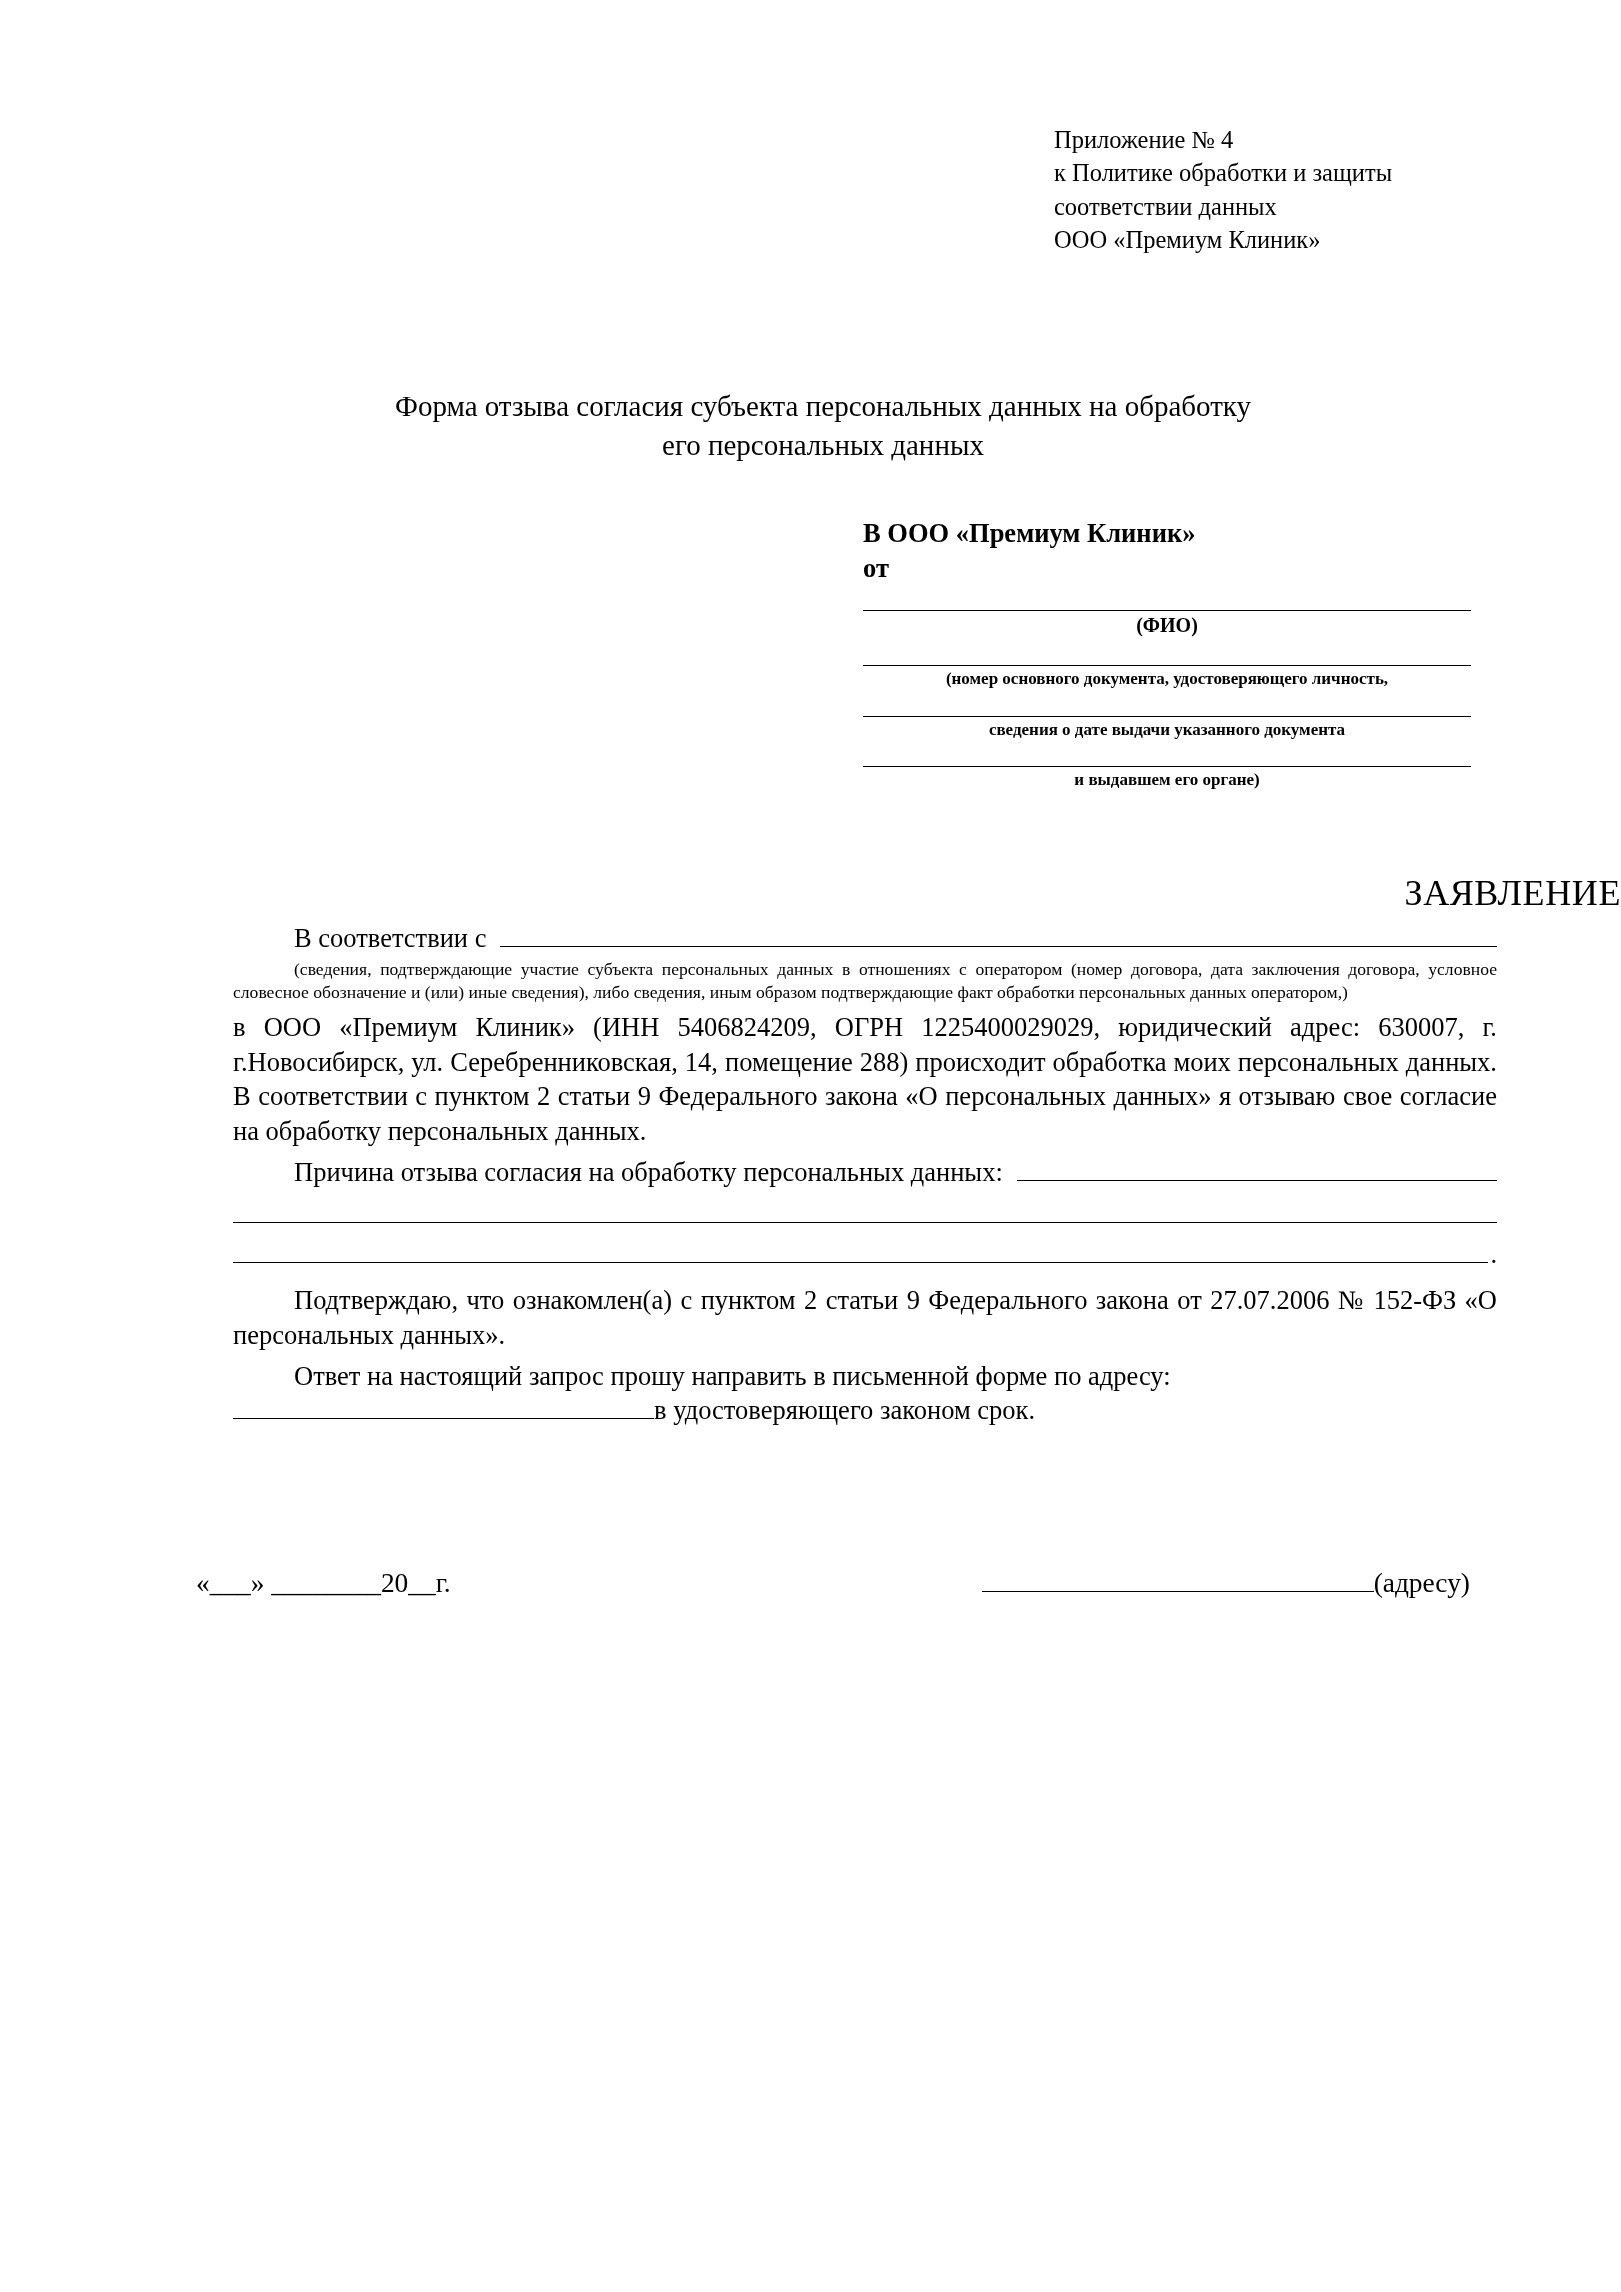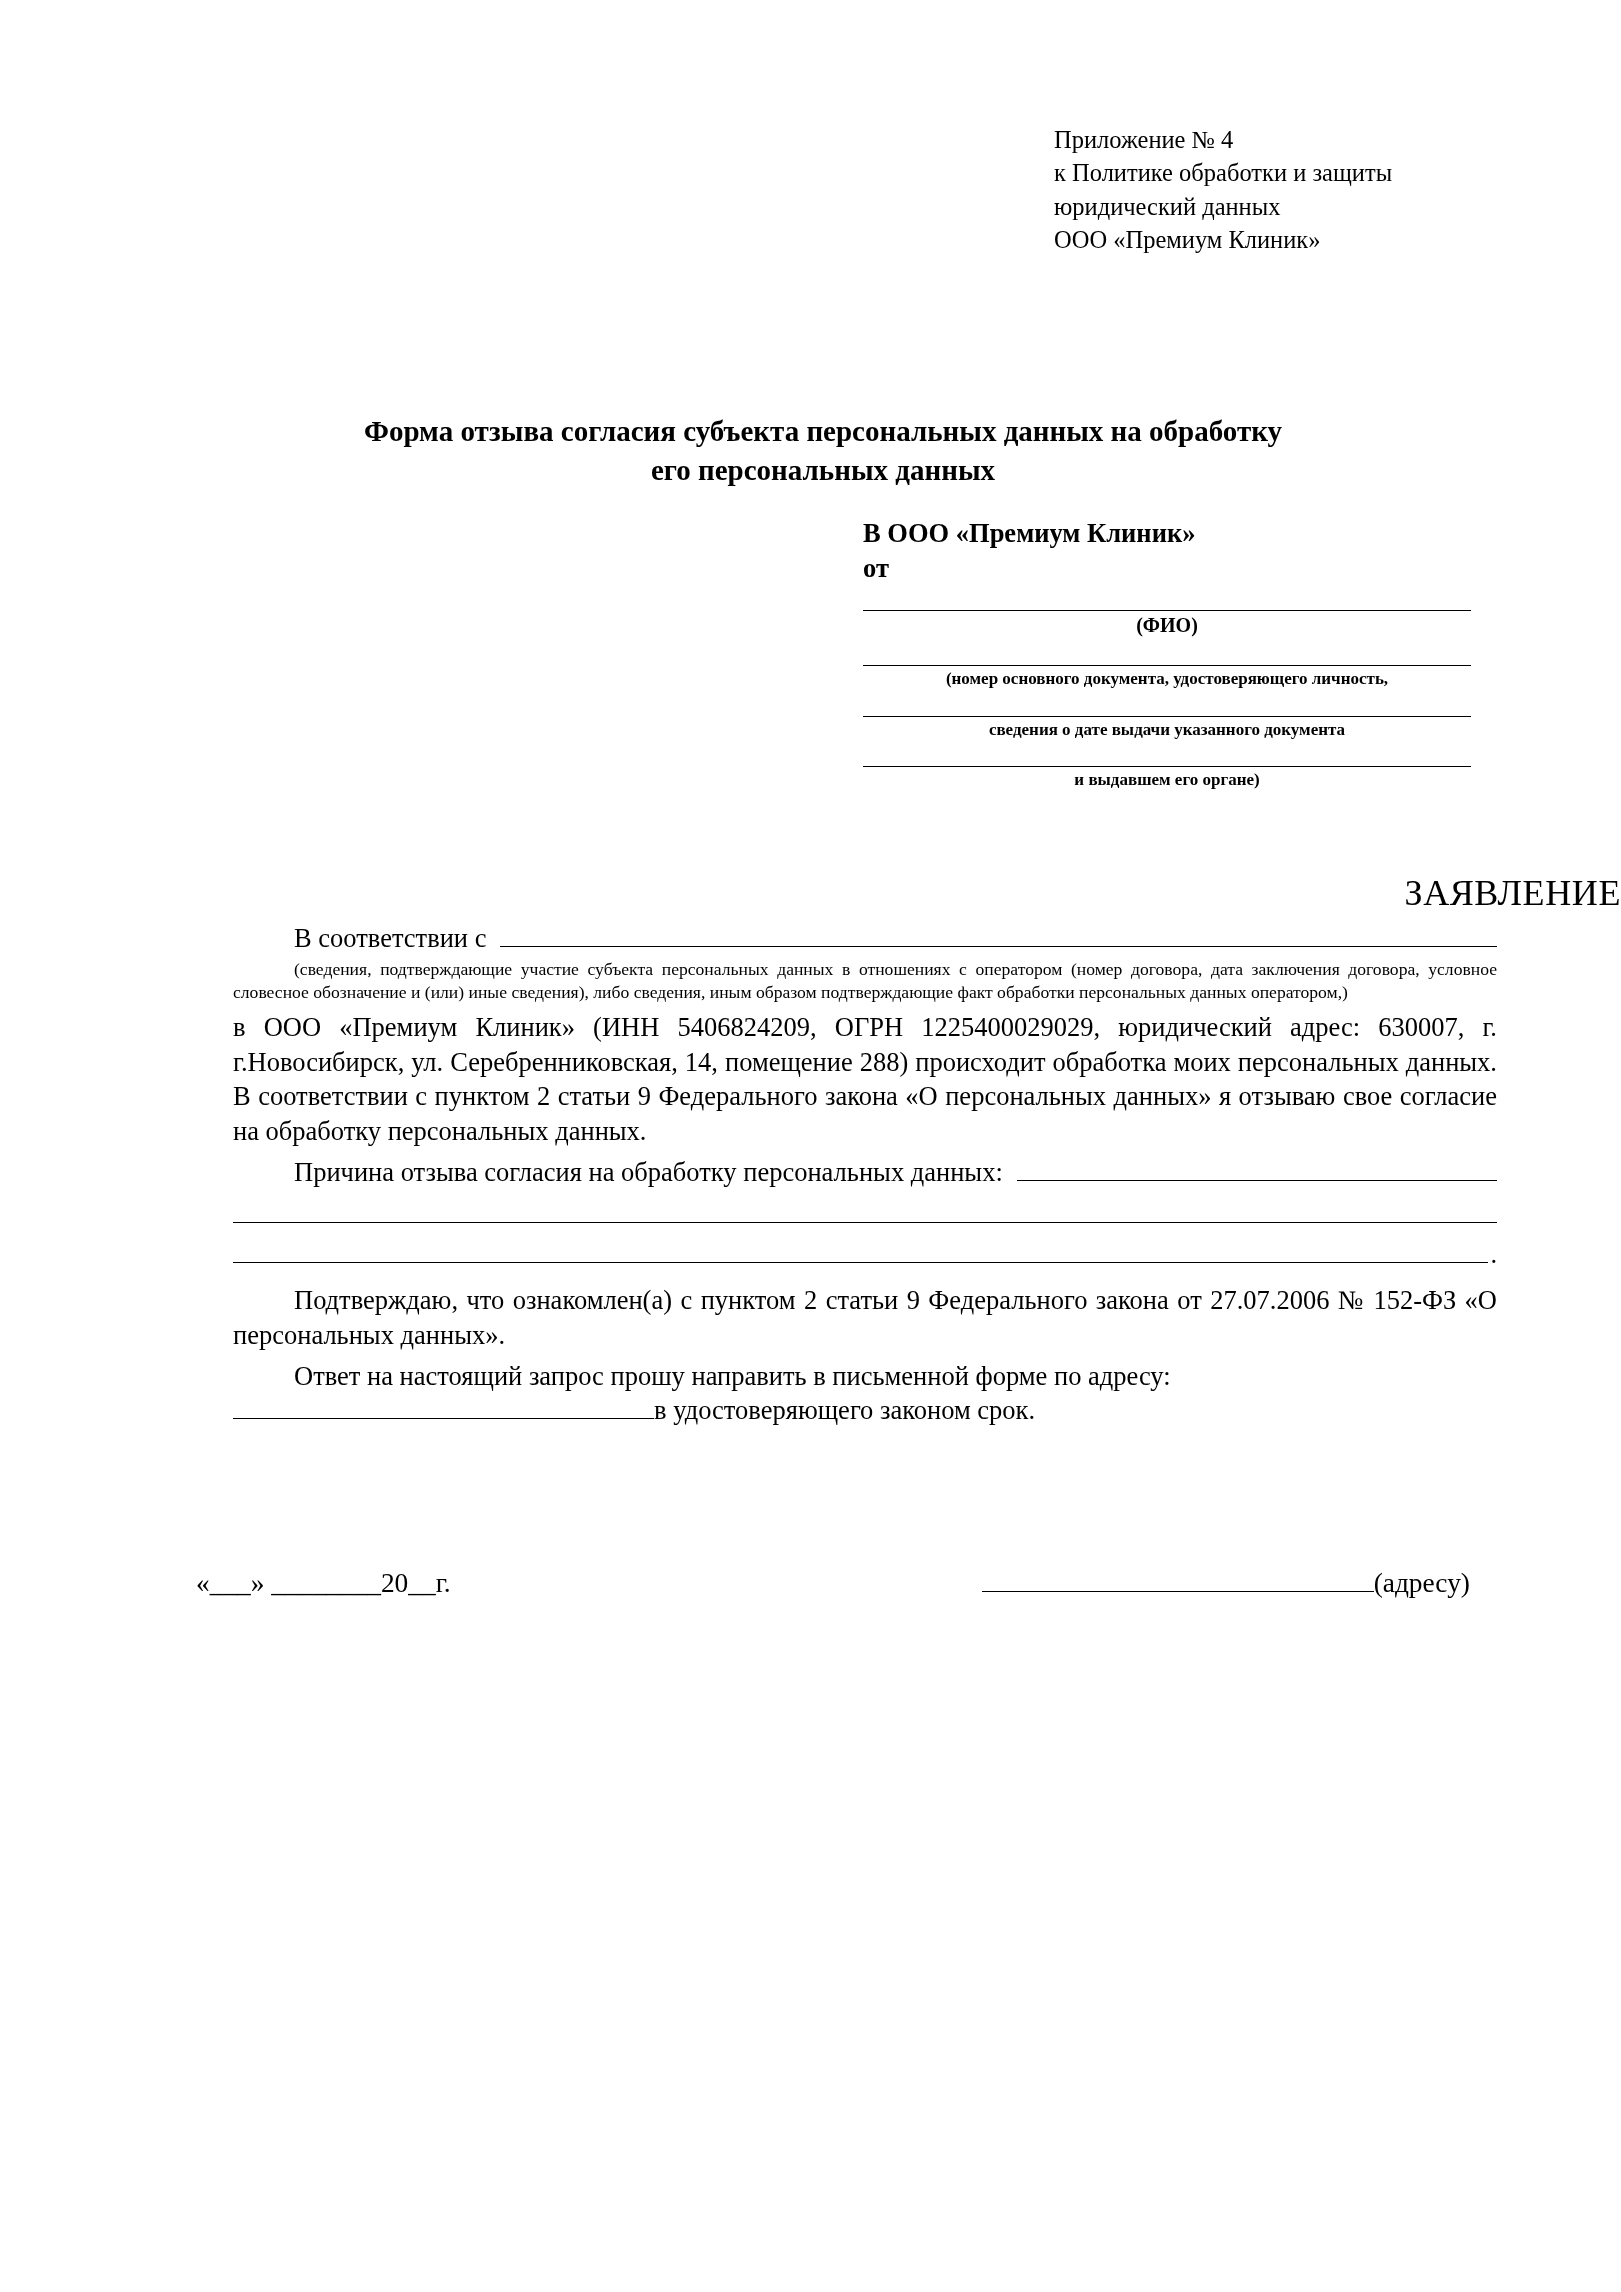--- a/index.html
+++ b/index.html
@@ -34,24 +34,23 @@
   }
   .header-block div { white-space: nowrap; }
 
   
   .doc-title {
     position: absolute;
     left: 235px;
     top: 387px;
     width: 1176px;
     text-align: center;
-    font-weight: bold;
+    font-weight: normal;
     font-size: 29px;
     line-height: 1.33;
-    margin-top: 25px;
   }
 
   
   .addressee {
     position: absolute;
     left: 863px;
     top: 518px;
     width: 608px;
     font-size: 26.5px;
     font-weight: bold;
@@ -177,21 +176,21 @@
   }
 </style>
 </head>
 <body>
 
 <div class="page">
 
   <div class="header-block">
     <div>Приложение № 4</div>
     <div>к Политике обработки и защиты</div>
-    <div>юридический данных</div>
+    <div>соответствии данных</div>
     <div>ООО «Премиум Клиник»</div>
   </div>
 
   <div class="doc-title">
     <div>Форма отзыва согласия субъекта персональных данных на обработку</div>
     <div>его персональных данных</div>
   </div>
 
   <div class="addressee">
     <div class="to-line">В ООО «Премиум Клиник»</div>

